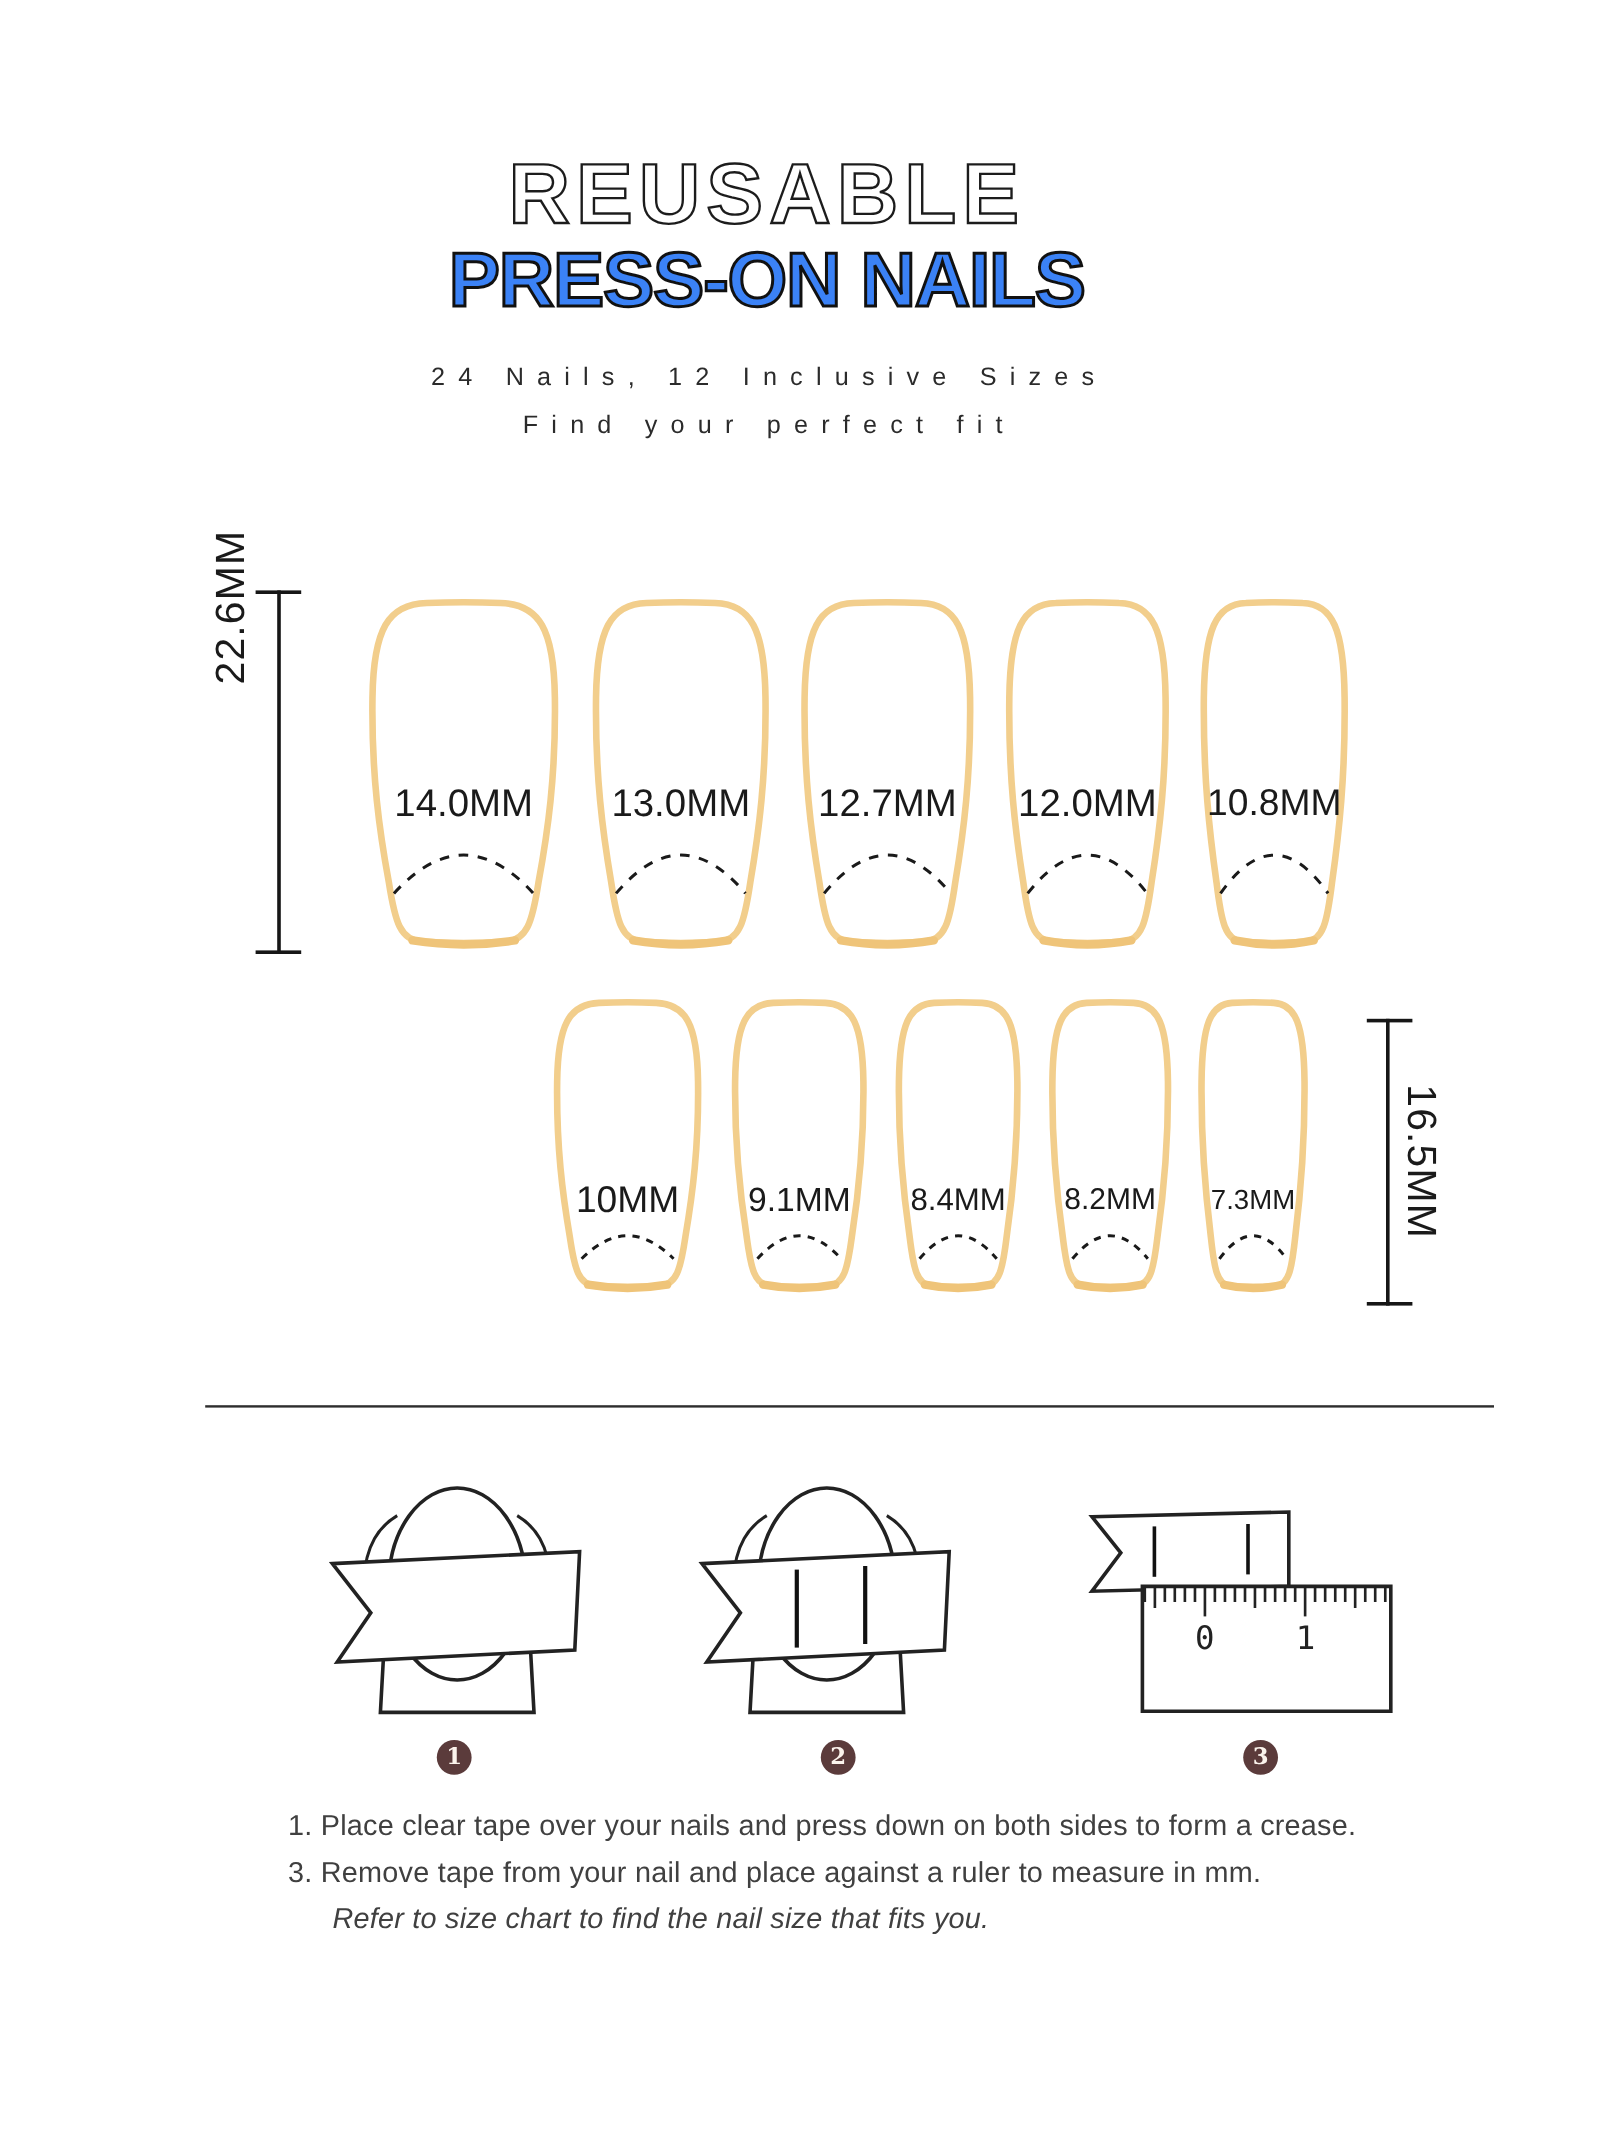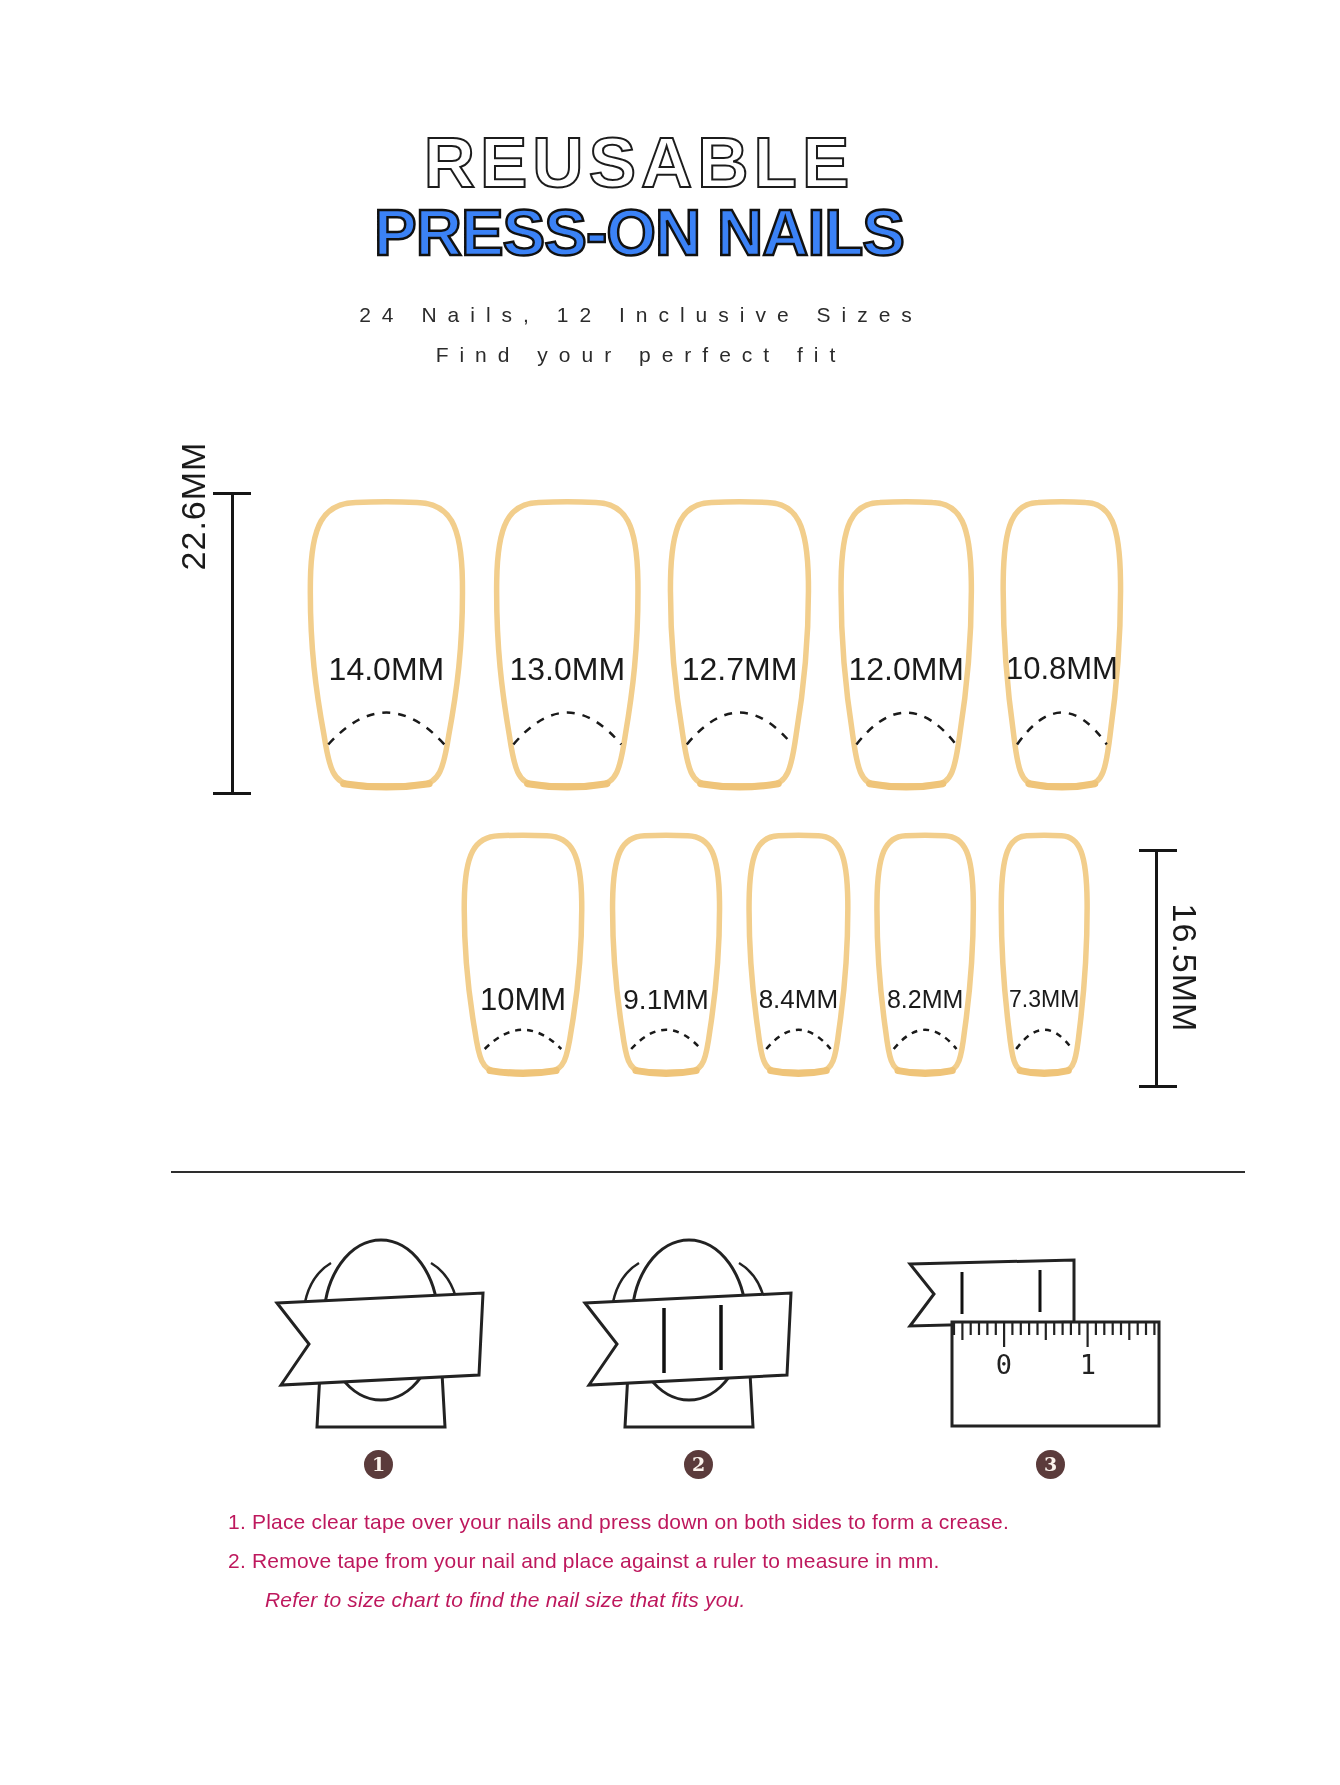--- a/index.html
+++ b/index.html
@@ -34,21 +34,21 @@
   .divider{left:127px;top:1171px;width:1074px;height:2px;background:#2e2e2e;}
   
   .diag path,.diag line,.diag ellipse,.diag rect{vector-effect:none;}
   .badge{
     width:29px;height:29px;border-radius:50%;
     background:#5b3b3b;color:#fbf3ec;
     font-family:"DejaVu Serif",serif;font-weight:bold;font-size:19px;
     text-align:center;line-height:29px;
   }
   
-  .instructions{left:184px;top:1502px;font-size:21px;line-height:39px;color:#be185d;letter-spacing:0.2px;}
+  .instructions{left:196px;top:1502px;font-size:24px;line-height:39px;color:#404040;letter-spacing:0.2px;}
   .instructions .line{white-space:nowrap;}
   .instructions .indent{padding-left:37px;font-style:italic;}
   svg{overflow:visible;}
   .nail-label{font-family:"Liberation Sans",sans-serif;fill:#1a1a1a;}
 </style>
 </head>
 <body>
 
 <div id="page">
 
@@ -185,17 +185,17 @@
     <text x="104" y="122" text-anchor="middle" font-family="DejaVu Sans Mono, monospace" font-size="27" fill="#222">0</text>
     <text x="188" y="122" text-anchor="middle" font-family="DejaVu Sans Mono, monospace" font-size="27" fill="#222">1</text>
   </svg>
 
   <div class="abs badge" style="left: 320px; top: 1450px; background: rgb(91, 59, 59); color: rgb(251, 243, 236);">1</div>
   <div class="abs badge" style="left: 640px; top: 1450px; background: rgb(91, 59, 59); color: rgb(251, 243, 236);">2</div>
   <div class="abs badge" style="left: 992px; top: 1450px; background: rgb(91, 59, 59); color: rgb(251, 243, 236);">3</div>
 
   <div class="abs instructions">
     <div class="line">1. Place clear tape over your nails and press down on both sides to form a crease.</div>
-    <div class="line">2. Remove tape from your nail and place against a ruler to measure in mm.</div>
+    <div class="line">3. Remove tape from your nail and place against a ruler to measure in mm.</div>
     <div class="line indent">Refer to size chart to find the nail size that fits you.</div>
   </div>
 
 </div>
 
 </body></html>

